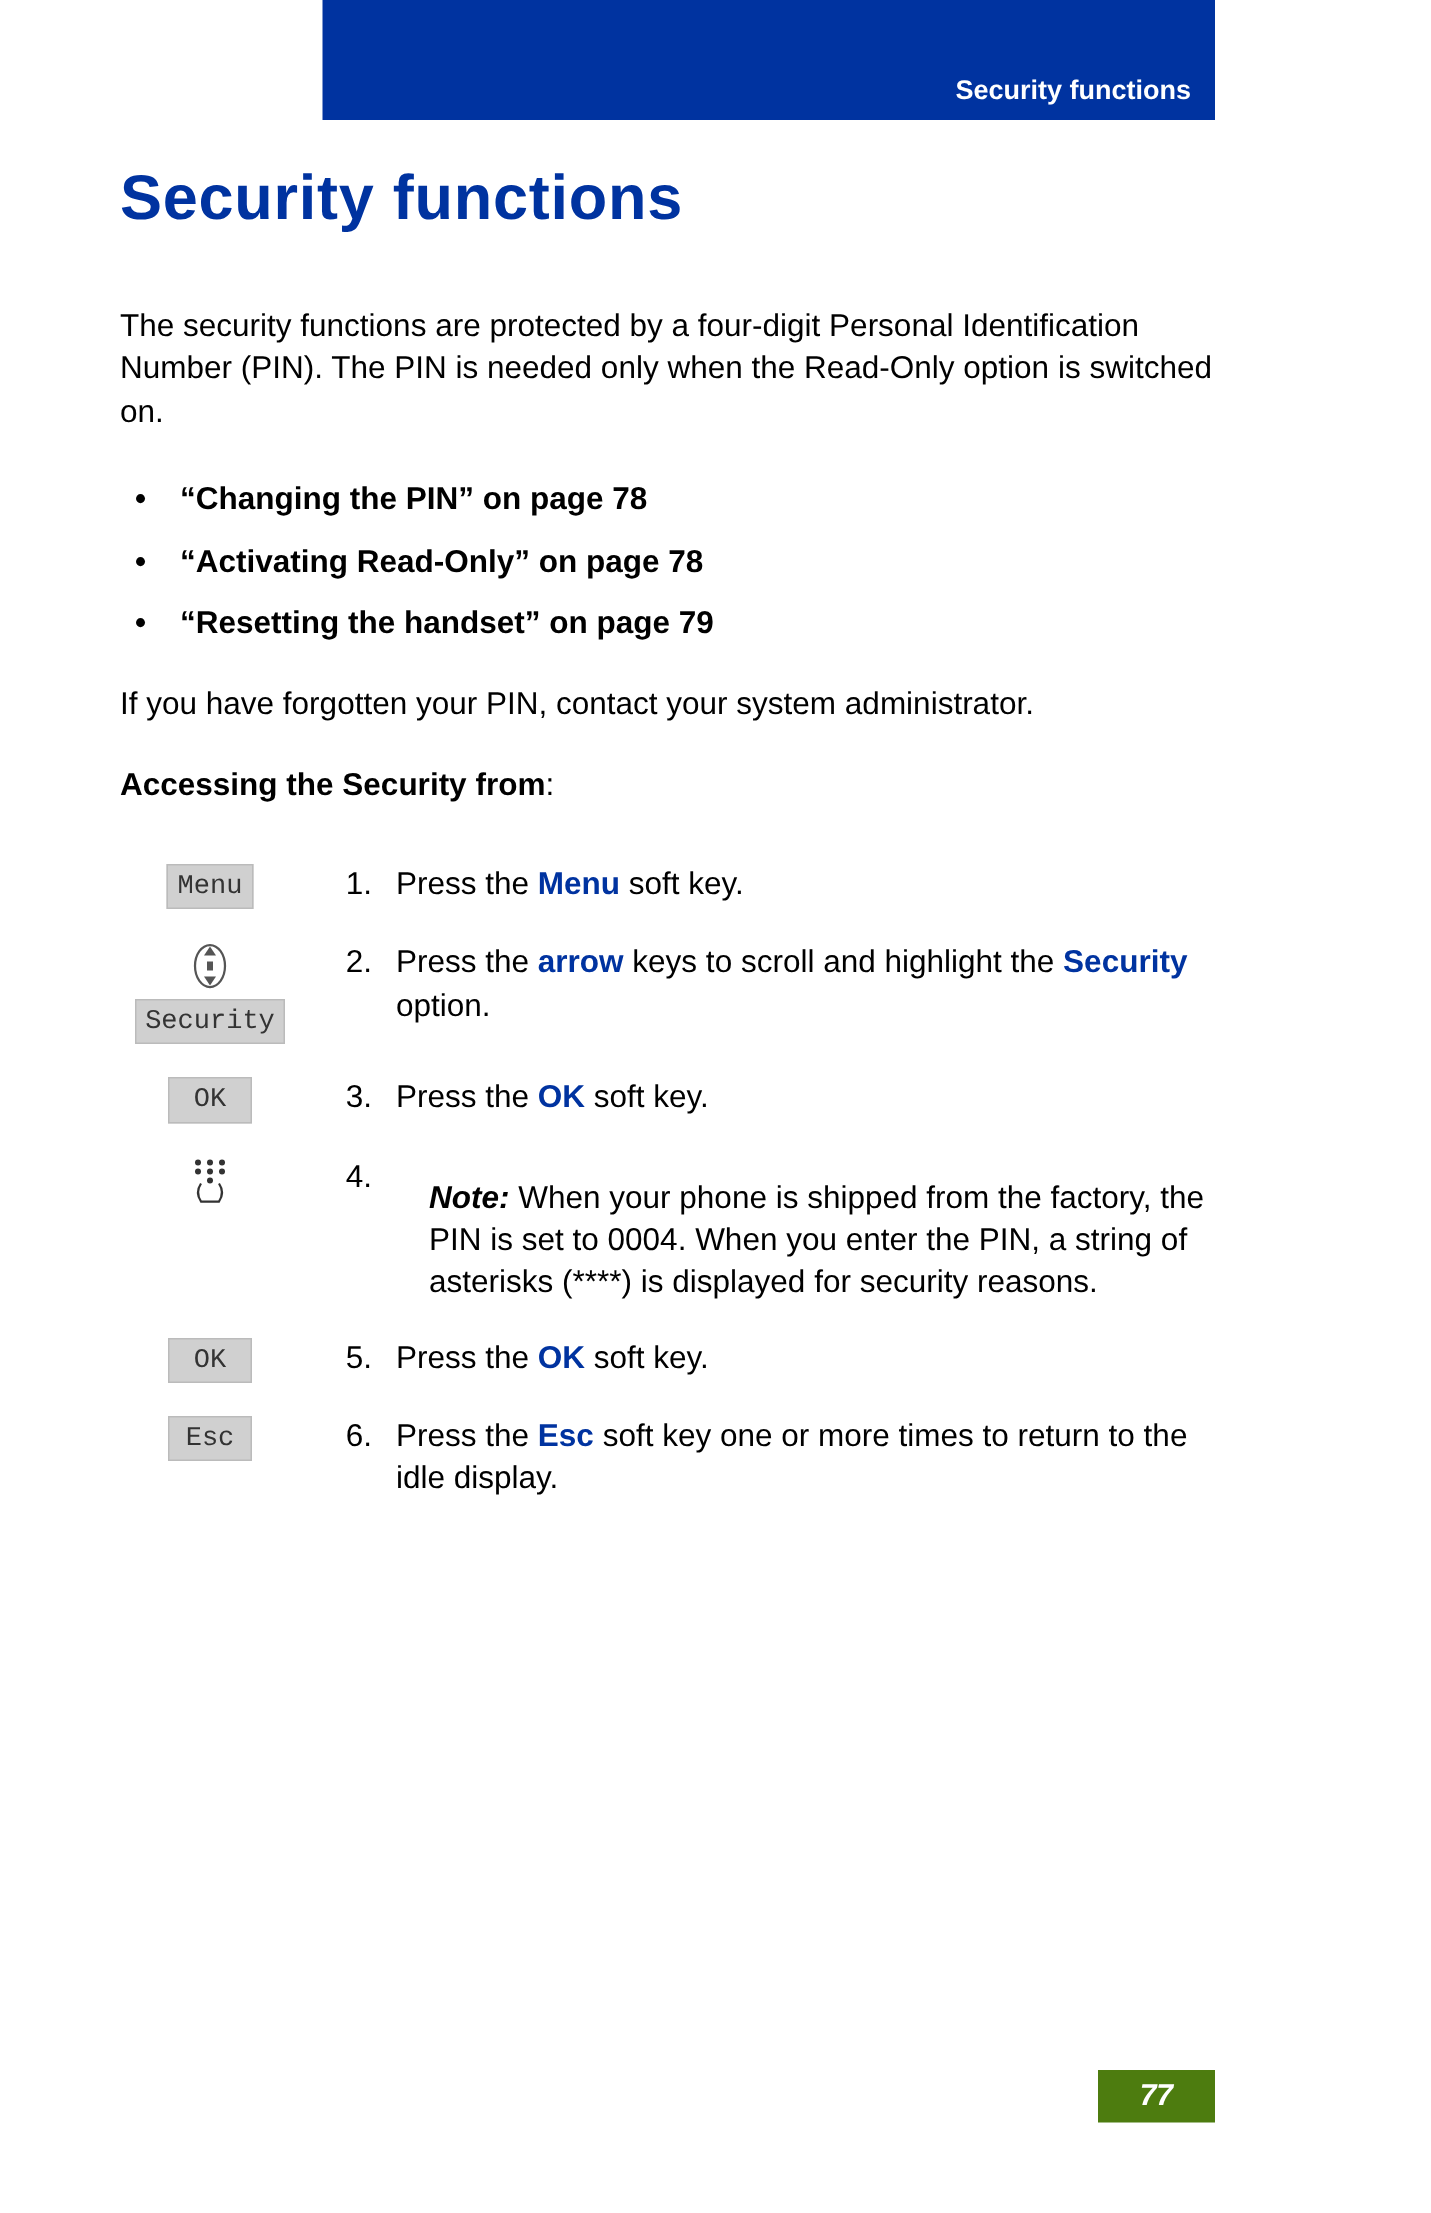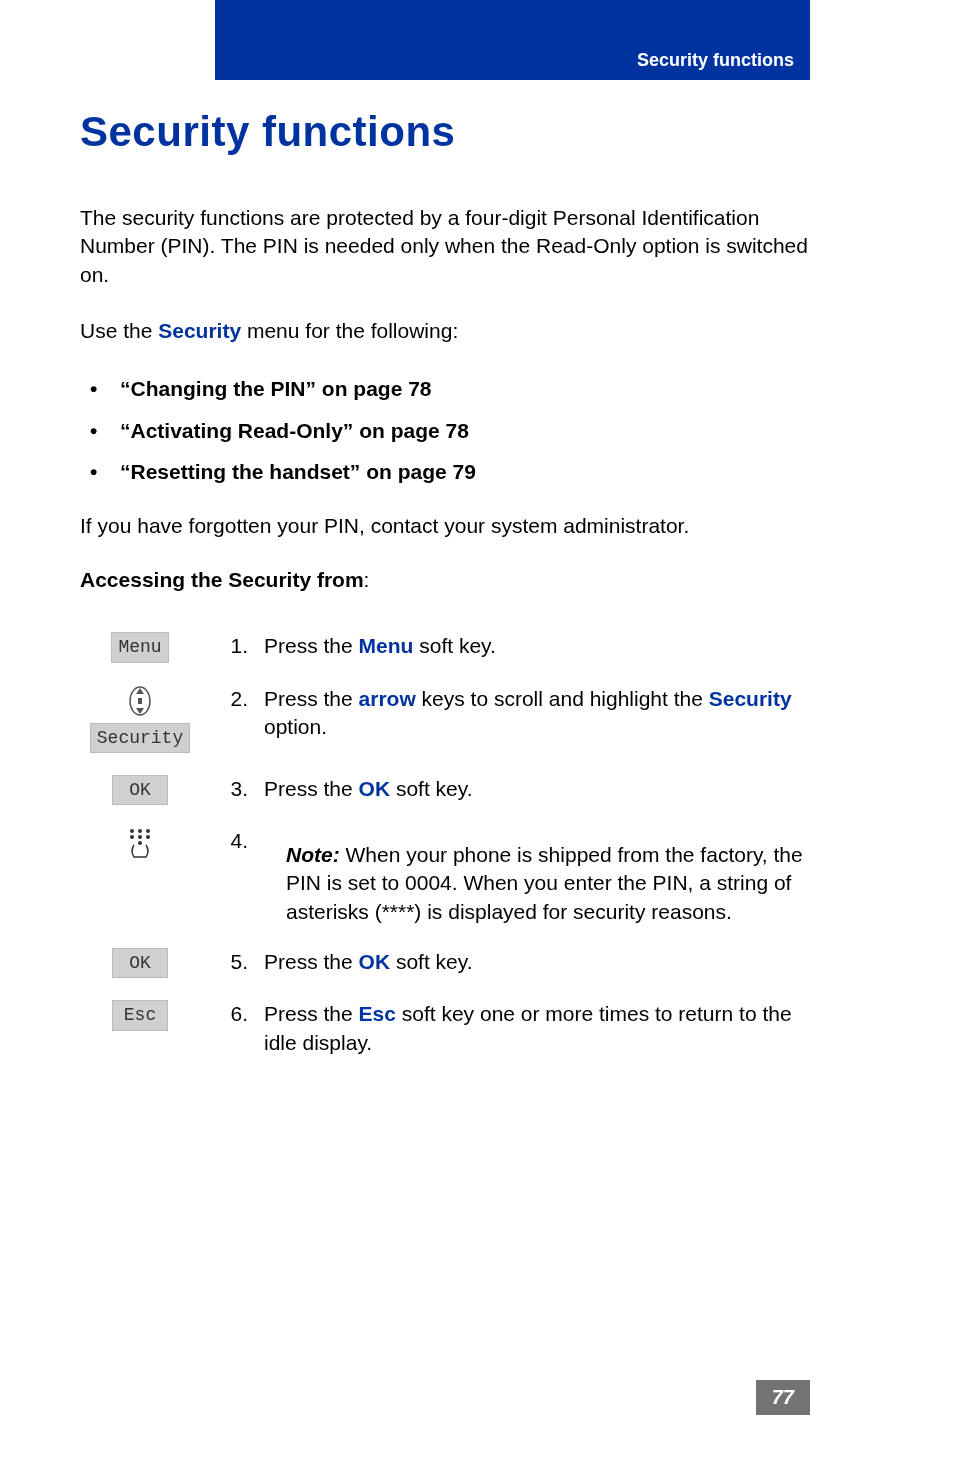--- a/index.html
+++ b/index.html
@@ -91,43 +91,40 @@
     min-width: 56px;
     text-align: center;
   }
   .num-cell { text-align: right; padding-right: 4px; }
   .note-block { margin-top: 14px; padding-left: 22px;}
   .note-label { font-weight: bold; font-style: italic; }
   .page-num-box {
     position: absolute;
     bottom: 60px;
     right: 144px;
-    background: #737373;
+    background: #4d7c0f;
     color: #fff;
     font-weight: bold;
     font-style: italic;
     font-size: 20px;
-    padding: 6px 16px;
+    padding: 6px 28px;
   }
 </style>
 </head>
 <body>
 
 <div class="blue-strip"></div>
 <div class="header-label">Security functions</div>
 
 <div class="content">
 
   <h1 class="title">Security functions</h1>
 
   <p class="body">The security functions are protected by a four-digit Personal Identification Number (PIN). The PIN is needed only when the Read-Only option is switched on.</p>
 
-  <p class="body">
-    <span>Use the </span><span class="kw">Security</span><span> menu for the following:</span>
-  </p>
 
   <ul class="bullets">
     <li>“Changing the PIN” on page 78</li>
     <li>“Activating Read-Only” on page 78</li>
     <li>“Resetting the handset” on page 79</li>
   </ul>
 
   <p class="body">If you have forgotten your PIN, contact your system administrator.</p>
 
   <p class="sub-heading">

